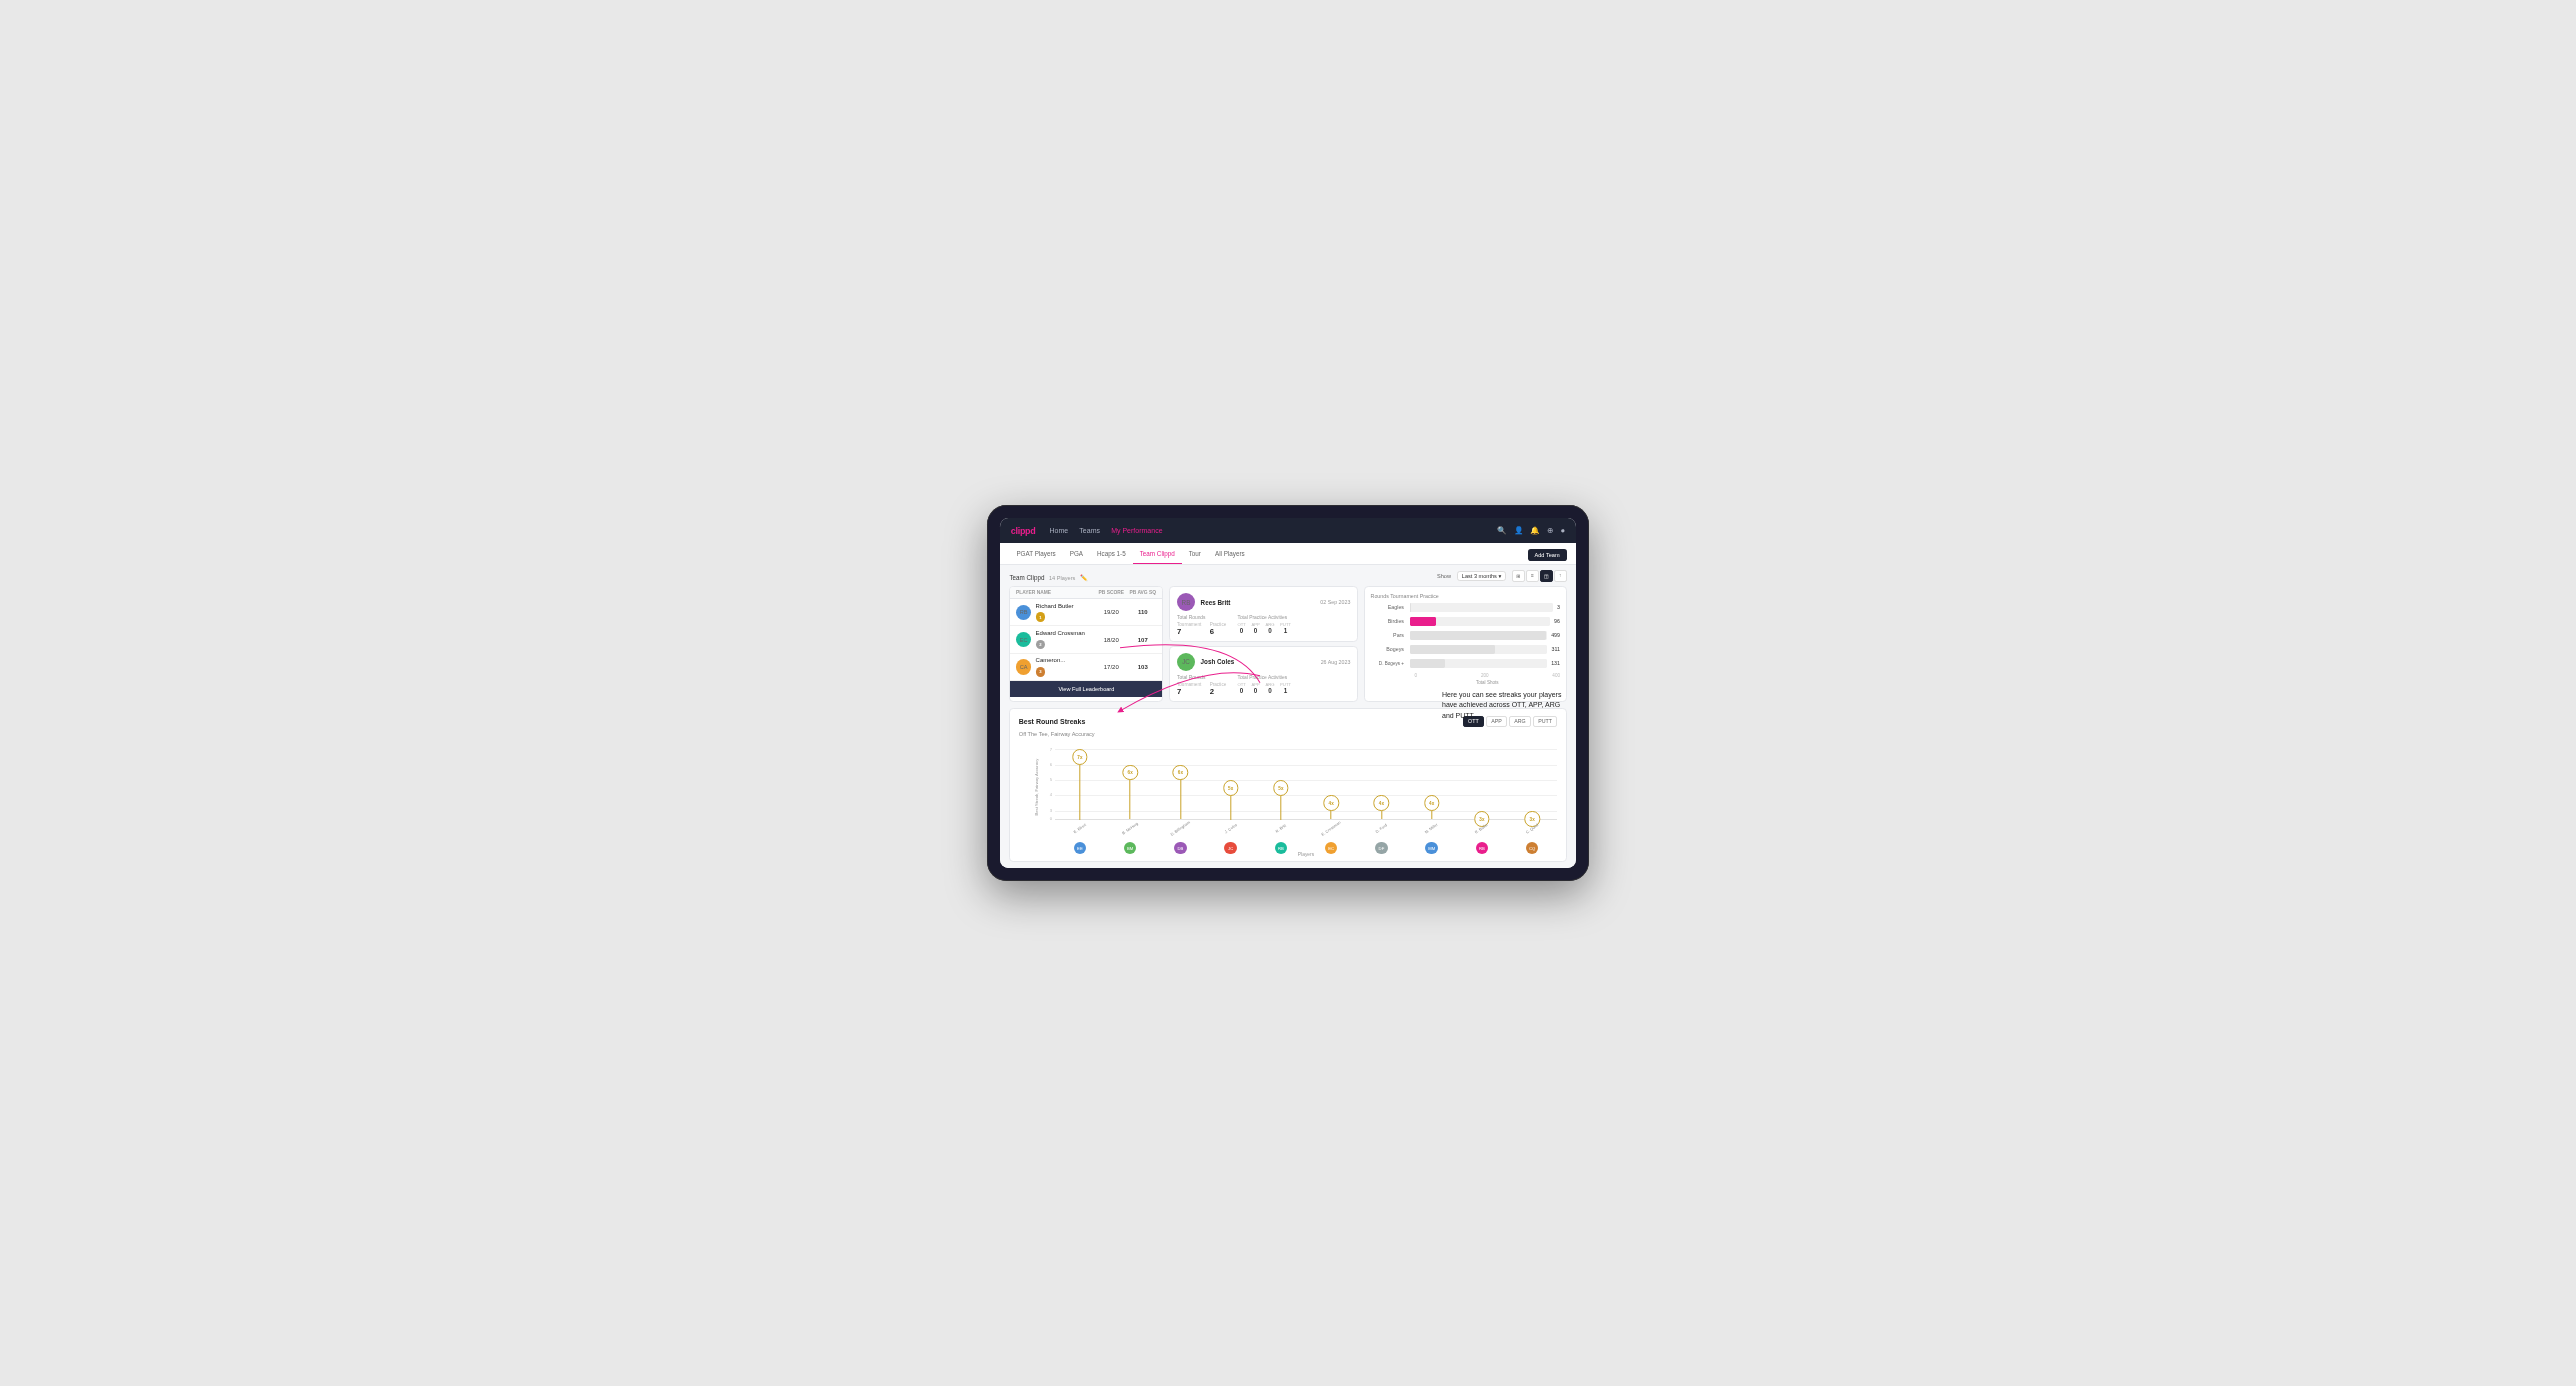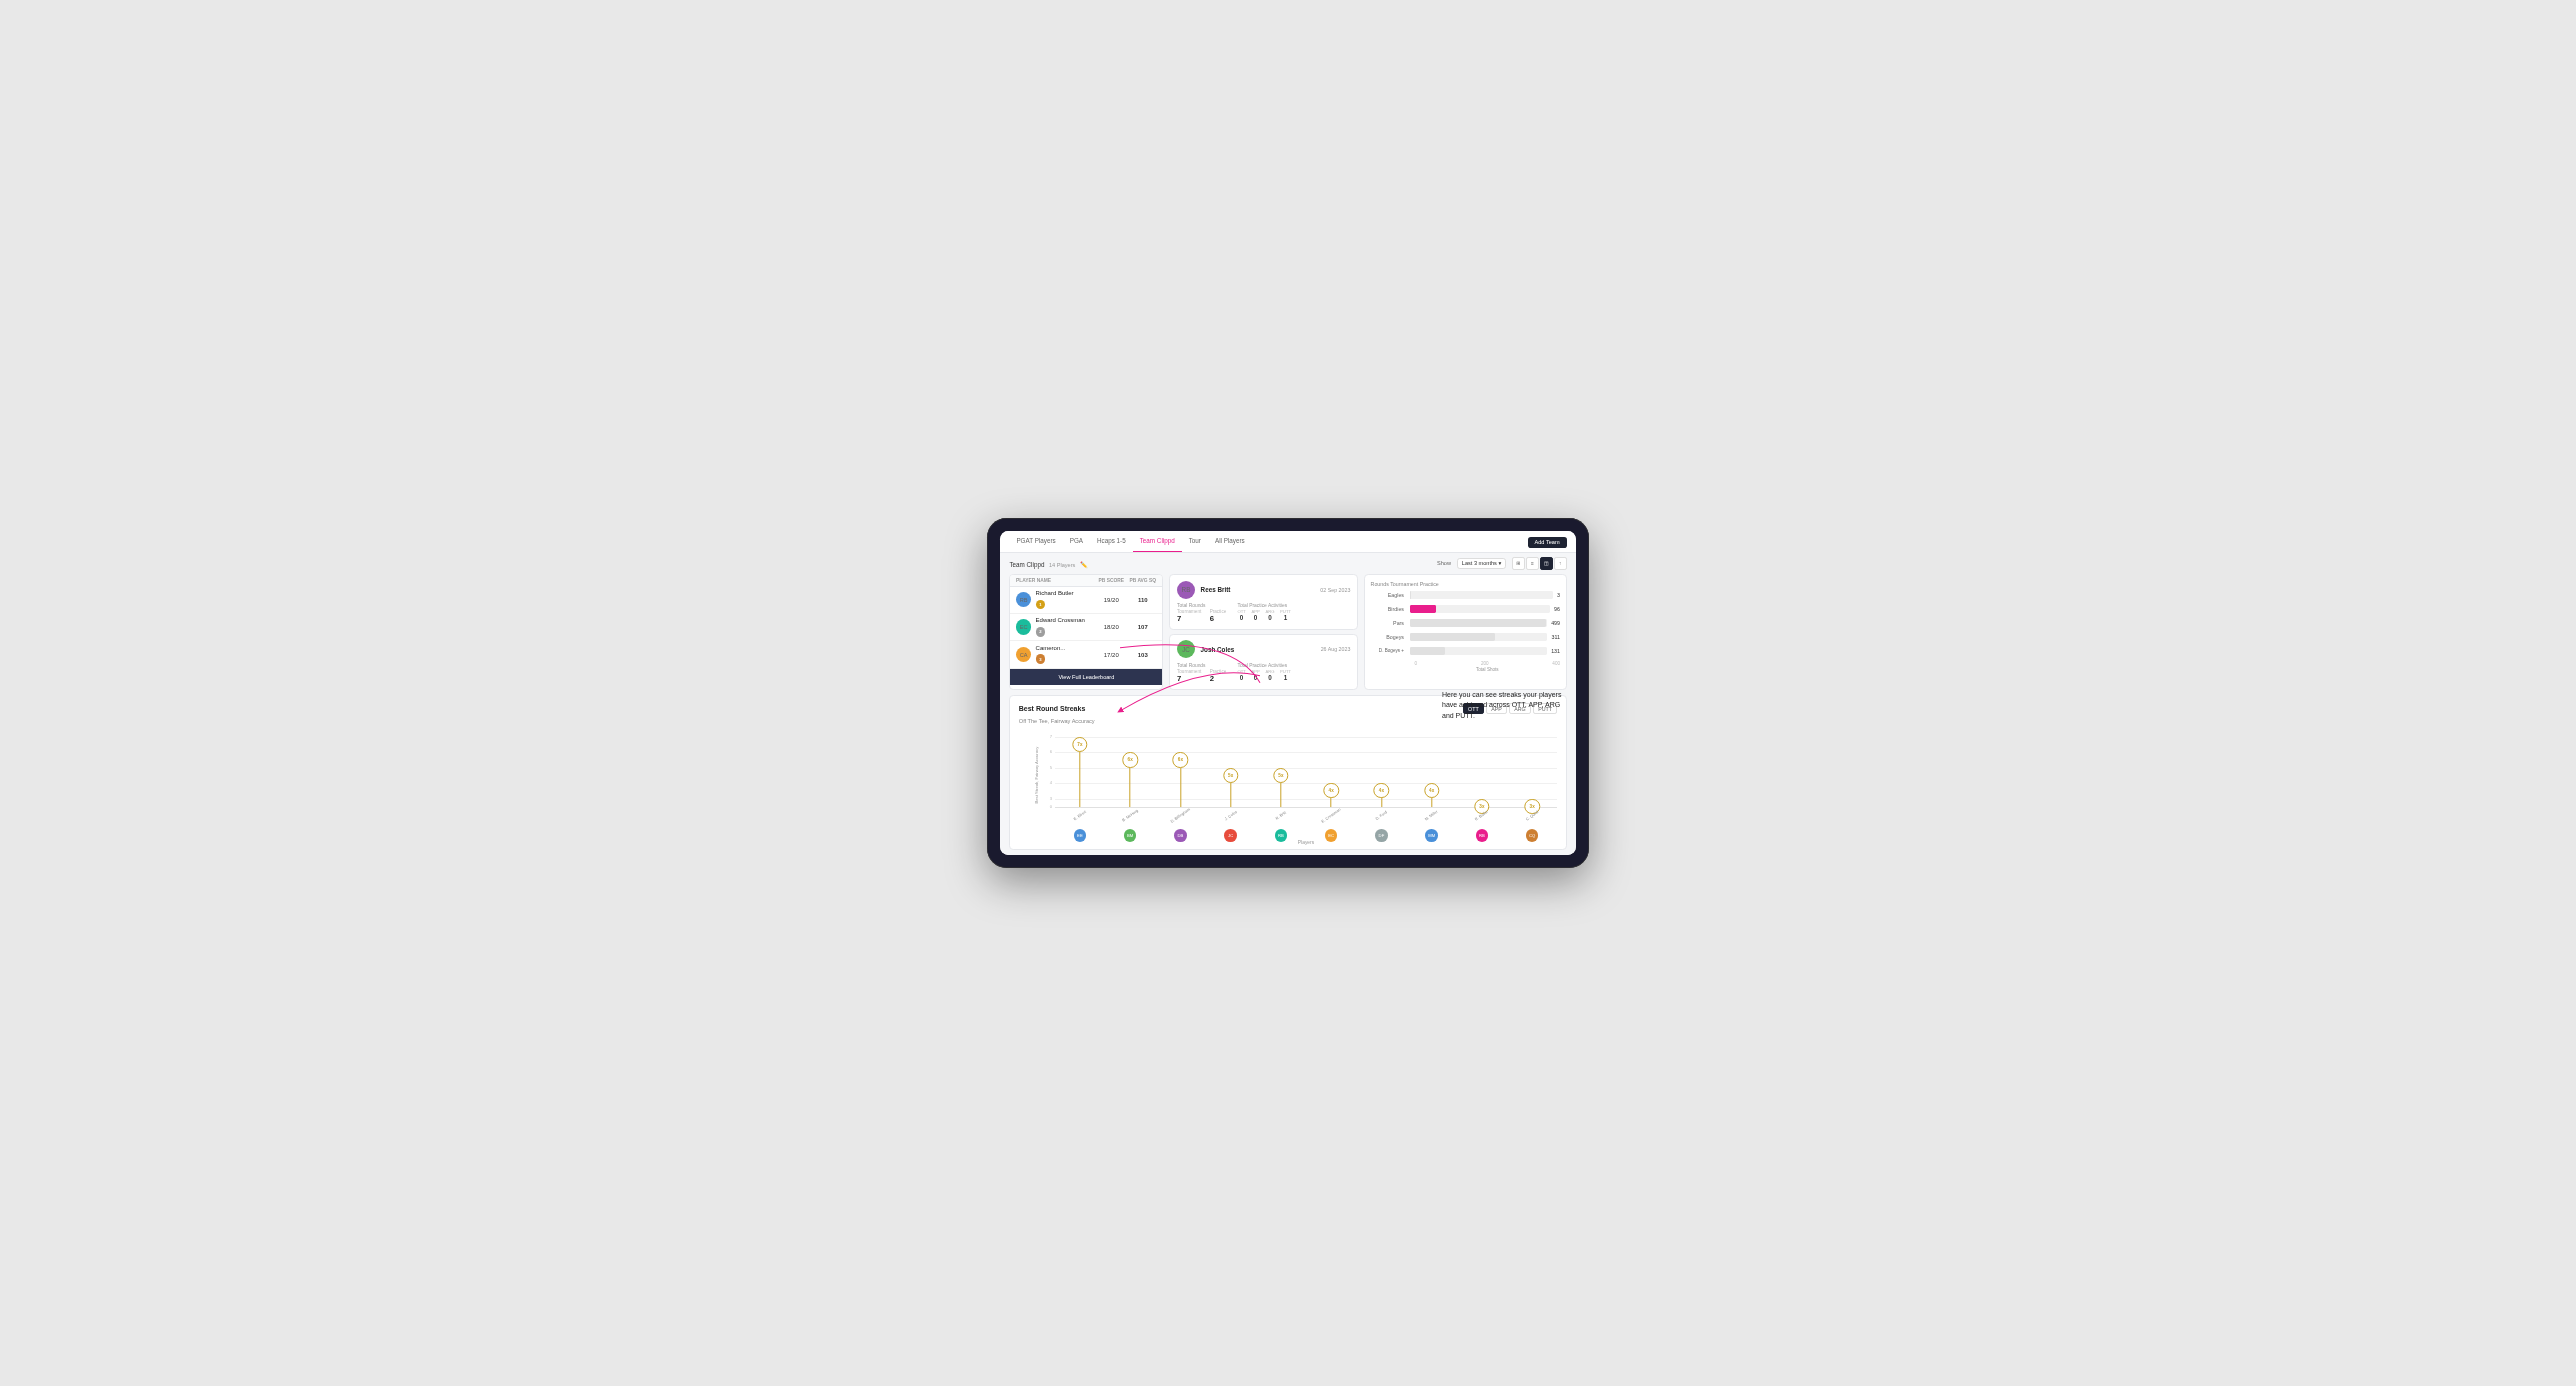--- a/index.html
+++ b/index.html
@@ -459,20 +459,35 @@
     .av-purple { background: #9b59b6; }
     .av-teal { background: #1abc9c; }
   </style>
 </head>
 <body>
 
 <div class="outer-wrapper">
   <div class="tablet-frame">
     <div class="tablet-screen">
 
+      <nav class="navbar">
+        <span class="logo">clippd</span>
+        <div class="nav-links">
+          <span class="nav-link">Home</span>
+          <span class="nav-link">Teams</span>
+          <span class="nav-link active">My Performance</span>
+        </div>
+        <div class="nav-right">
+          <span class="nav-icon">🔍</span>
+          <span class="nav-icon">👤</span>
+          <span class="nav-icon">🔔</span>
+          <span class="nav-icon">⊕</span>
+          <span class="nav-icon">●</span>
+        </div>
+      </nav>
 
       <div class="subnav">
         <span class="subnav-item">PGAT Players</span>
         <span class="subnav-item">PGA</span>
         <span class="subnav-item">Hcaps 1-5</span>
         <span class="subnav-item active">Team Clippd</span>
         <span class="subnav-item">Tour</span>
         <span class="subnav-item">All Players</span>
         <div class="subnav-right">
           <button class="add-team-btn">Add Team</button>

